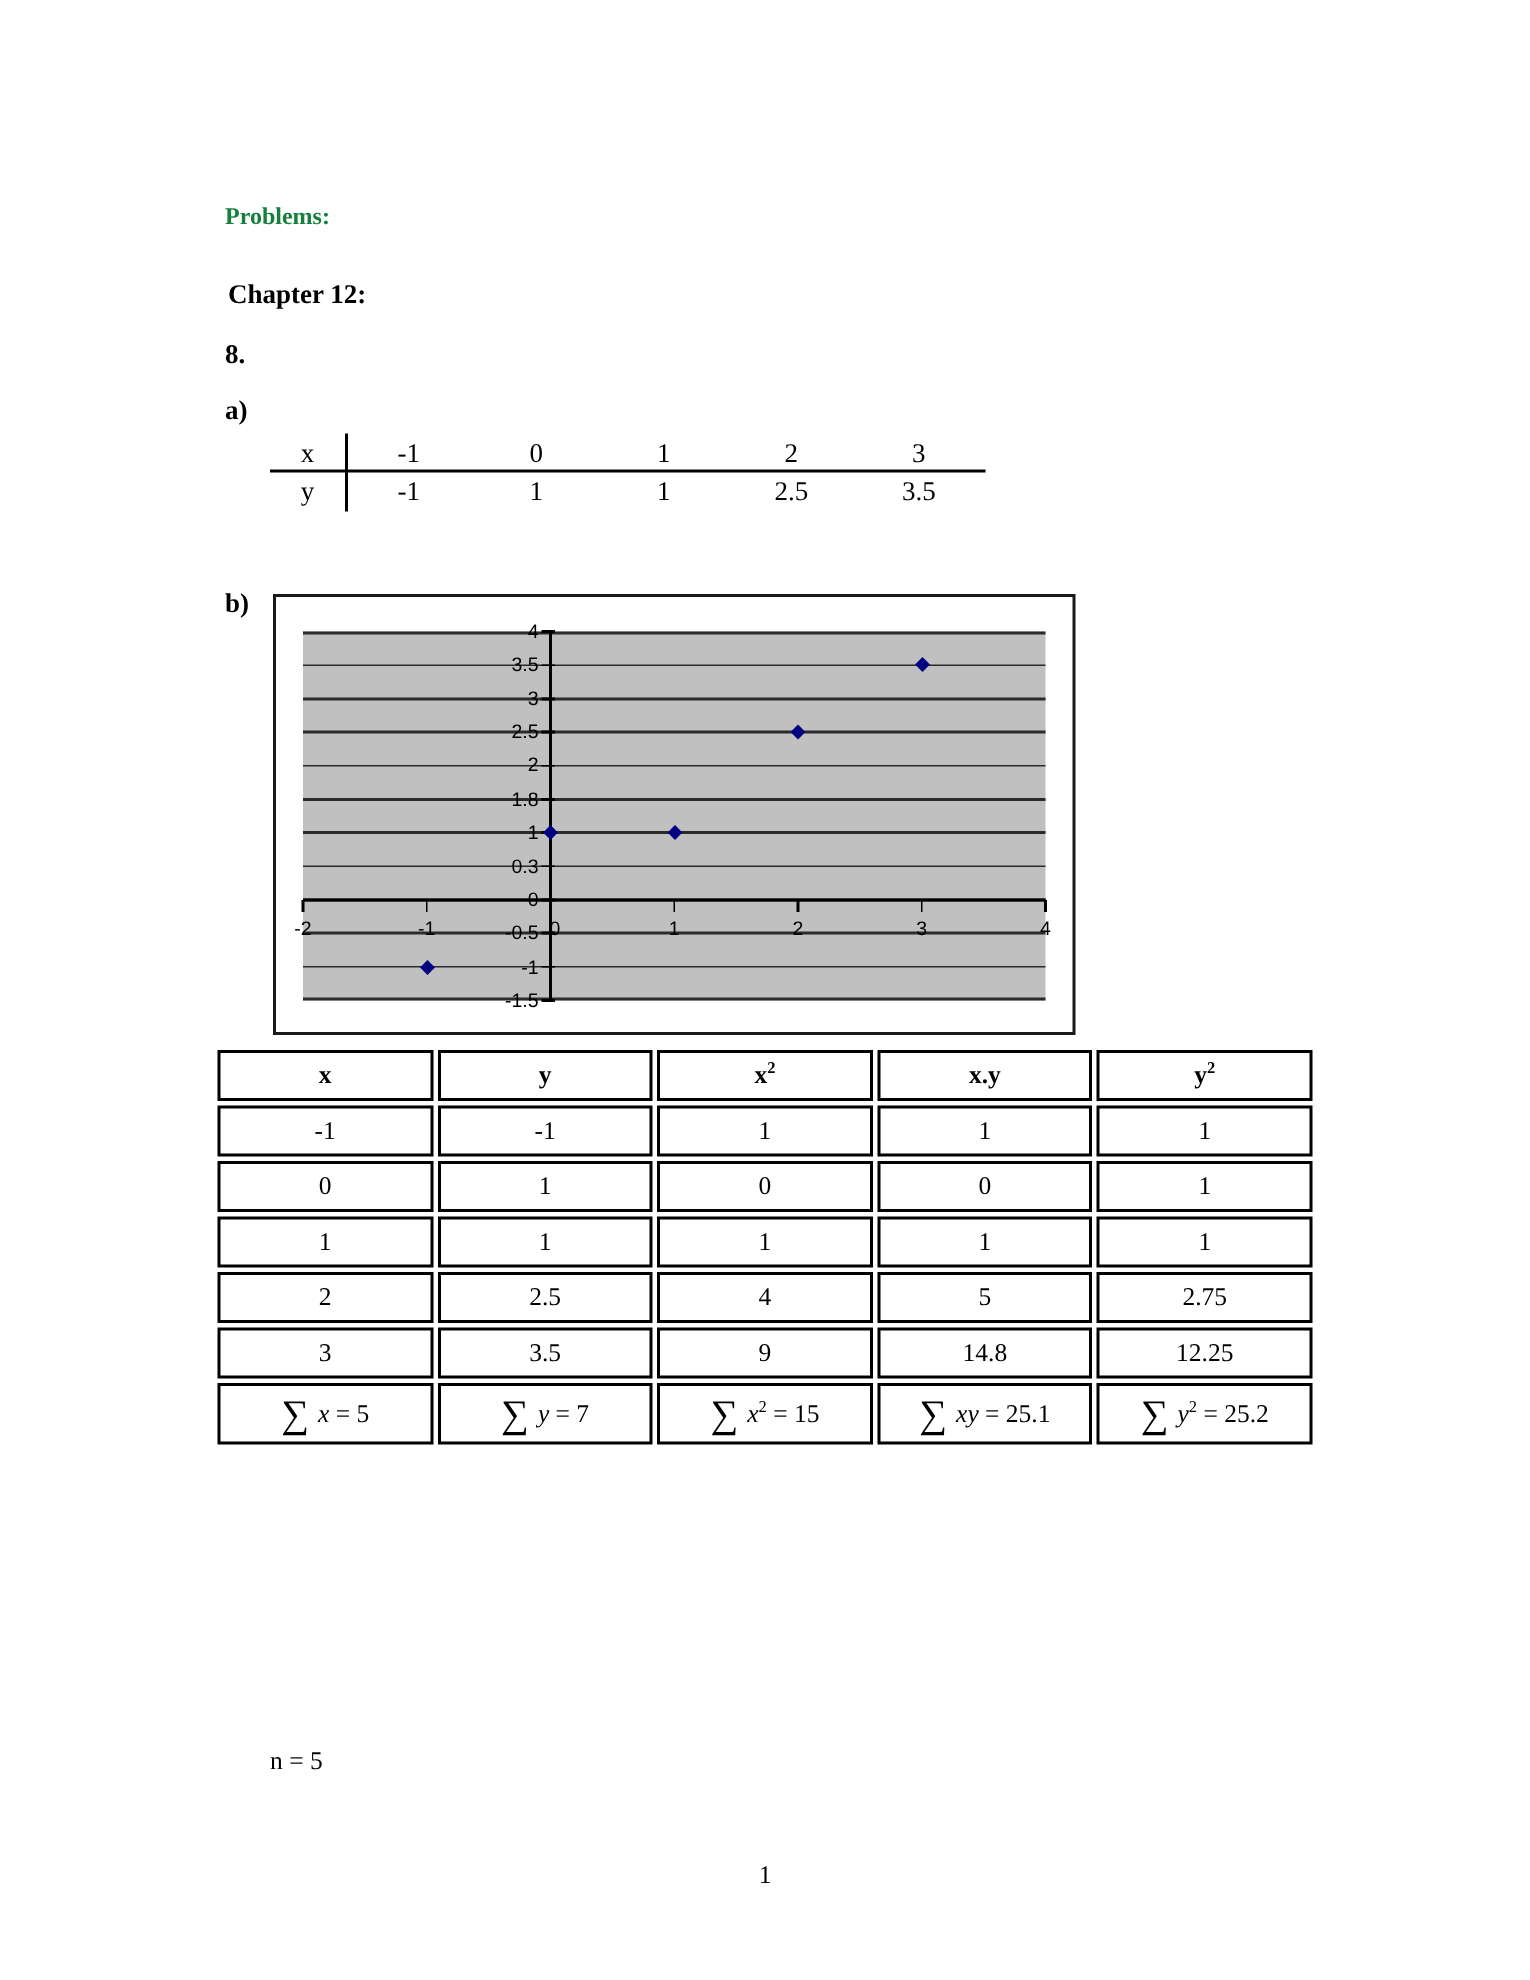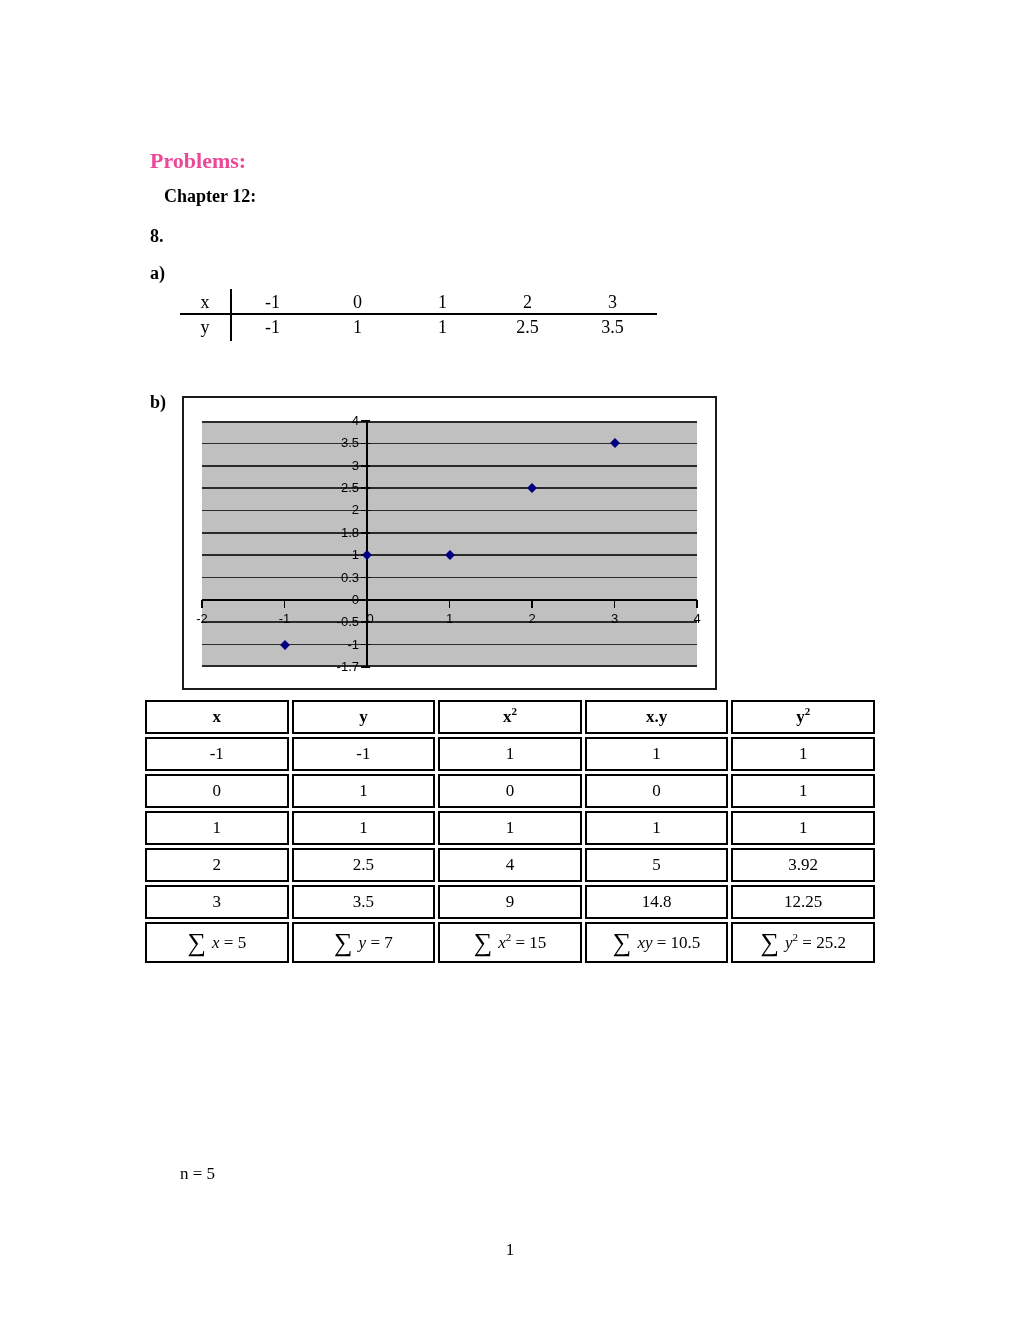--- a/index.html
+++ b/index.html
@@ -10,24 +10,24 @@
     height: 1320px;
     margin: 0 auto;
     background: #ffffff;
     font-family: "Liberation Serif", serif;
     color: #000;
     overflow: hidden;
   }
   .abs { position: absolute; }
 
   .problems-title {
-    left: 150px; top: 148px;
-    font-size: 22px; font-weight: bold; color: #ec4899;
-  }
-  .chapter-heading { left: 164px; top: 186px; font-size: 18px; font-weight: bold; }
+    left: 150px; top: 136px;
+    font-size: 16px; font-weight: bold; color: #15803d;
+  }
+  .chapter-heading { left: 152px; top: 186px; font-size: 18px; font-weight: bold; }
   .problem-number  { left: 150px; top: 226px; font-size: 18px; font-weight: bold; }
   .part-label      { font-size: 18px; font-weight: bold; }
   .label-a { left: 150px; top: 263px; }
   .label-b { left: 150px; top: 392px; }
 
   
   .small-table {
     left: 180px; top: 291px; width: 477px;
     font-size: 18px;
   }
@@ -152,21 +152,21 @@
         <div class="ytick" style="left: 159px; top: 178.109px;"></div>
         <div class="ytick-label" style="left: 107px; top: 178.909px;">0</div>
         <div class="gridline" style="top: 200.473px;"></div>
         <div class="ytick" style="left: 159px; top: 200.473px;"></div>
         <div class="ytick-label" style="left: 107px; top: 201.273px;">-0.5</div>
         <div class="gridline" style="top: 222.836px;"></div>
         <div class="ytick" style="left: 159px; top: 222.836px;"></div>
         <div class="ytick-label" style="left: 107px; top: 223.636px;">-1</div>
         <div class="gridline" style="top: 244.4px;"></div>
         <div class="ytick" style="left: 159px; top: 245.2px;"></div>
-        <div class="ytick-label" style="left: 107px; top: 246px;">-1.7</div>
+        <div class="ytick-label" style="left: 107px; top: 246px;">-1.5</div>
         <div class="axis-x" style="top: 177.909px;"></div>
         <div class="axis-y" style="left: 164px; height: 246px;"></div>
         <div class="xtick" style="left: -0.8px; top: 178.909px;"></div>
         <div class="xtick-label" style="left: -20px; top: 190.909px;">-2</div>
         <div class="xtick" style="left: 81.7px; top: 178.909px;"></div>
         <div class="xtick-label" style="left: 62.5px; top: 190.909px;">-1</div>
         <div class="xtick" style="left: 164.2px; top: 178.909px;"></div>
         <div class="xtick-label" style="left: 148px; top: 190.909px;">0</div>
         <div class="xtick" style="left: 246.7px; top: 178.909px;"></div>
         <div class="xtick-label" style="left: 227.5px; top: 190.909px;">1</div>
@@ -215,34 +215,34 @@
             <td>1</td>
             <td>1</td>
             <td>1</td>
             <td>1</td>
           </tr>
           <tr>
             <td>2</td>
             <td>2.5</td>
             <td>4</td>
             <td>5</td>
-            <td>3.92</td>
+            <td>2.75</td>
           </tr>
           <tr>
             <td>3</td>
             <td>3.5</td>
             <td>9</td>
             <td>14.8</td>
             <td>12.25</td>
           </tr>
           <tr class="sum-row">
             <td><span class="sigma">∑</span><span class="sum-var">x</span><span class="sum-eq"> = 5</span></td>
             <td><span class="sigma">∑</span><span class="sum-var">y</span><span class="sum-eq"> = 7</span></td>
             <td><span class="sigma">∑</span><span class="sum-var">x</span><sup class="sq">2</sup><span class="sum-eq"> = 15</span></td>
-            <td><span class="sigma">∑</span><span class="sum-var">xy</span><span class="sum-eq"> = 10.5</span></td>
+            <td><span class="sigma">∑</span><span class="sum-var">xy</span><span class="sum-eq"> = 25.1</span></td>
             <td><span class="sigma">∑</span><span class="sum-var">y</span><sup class="sq">2</sup><span class="sum-eq"> = 25.2</span></td>
           </tr>
         </tbody>
     </table>
   </div>
 
   <div class="abs n-value">n = 5</div>
   <div class="abs page-number">1</div>
 
 </div>

